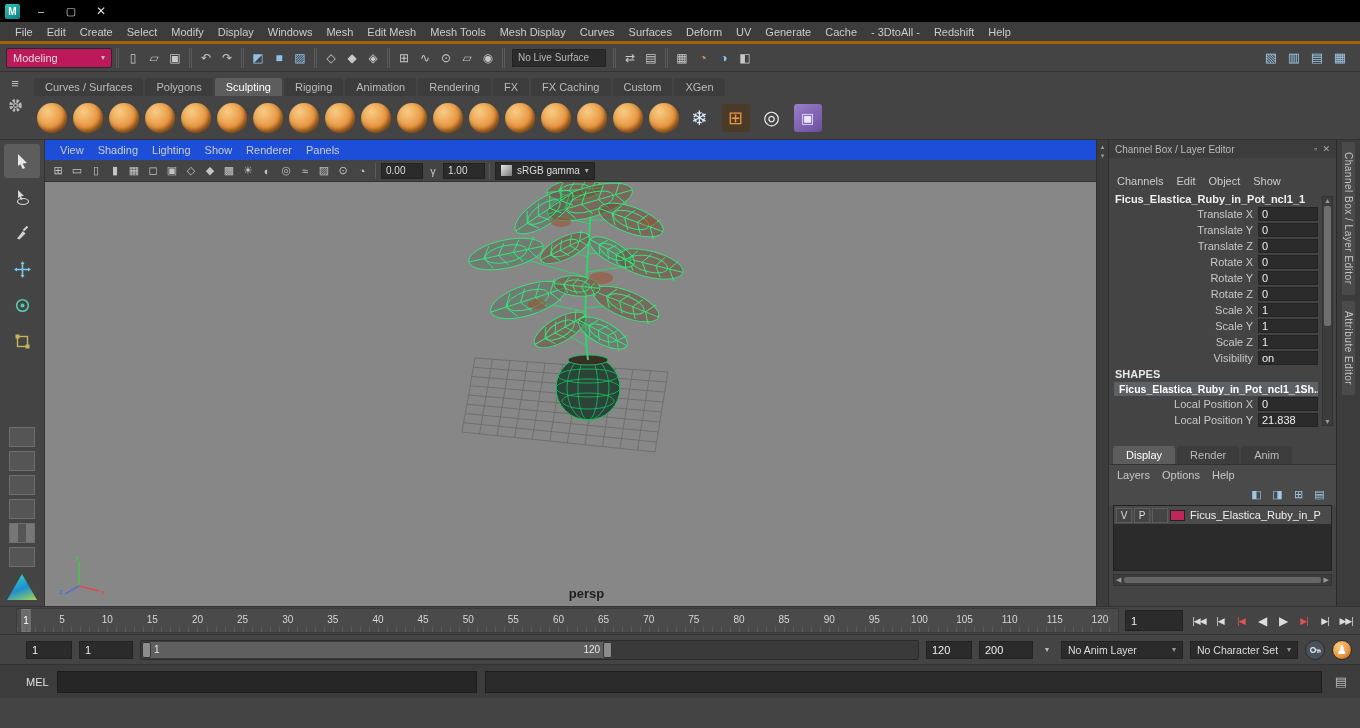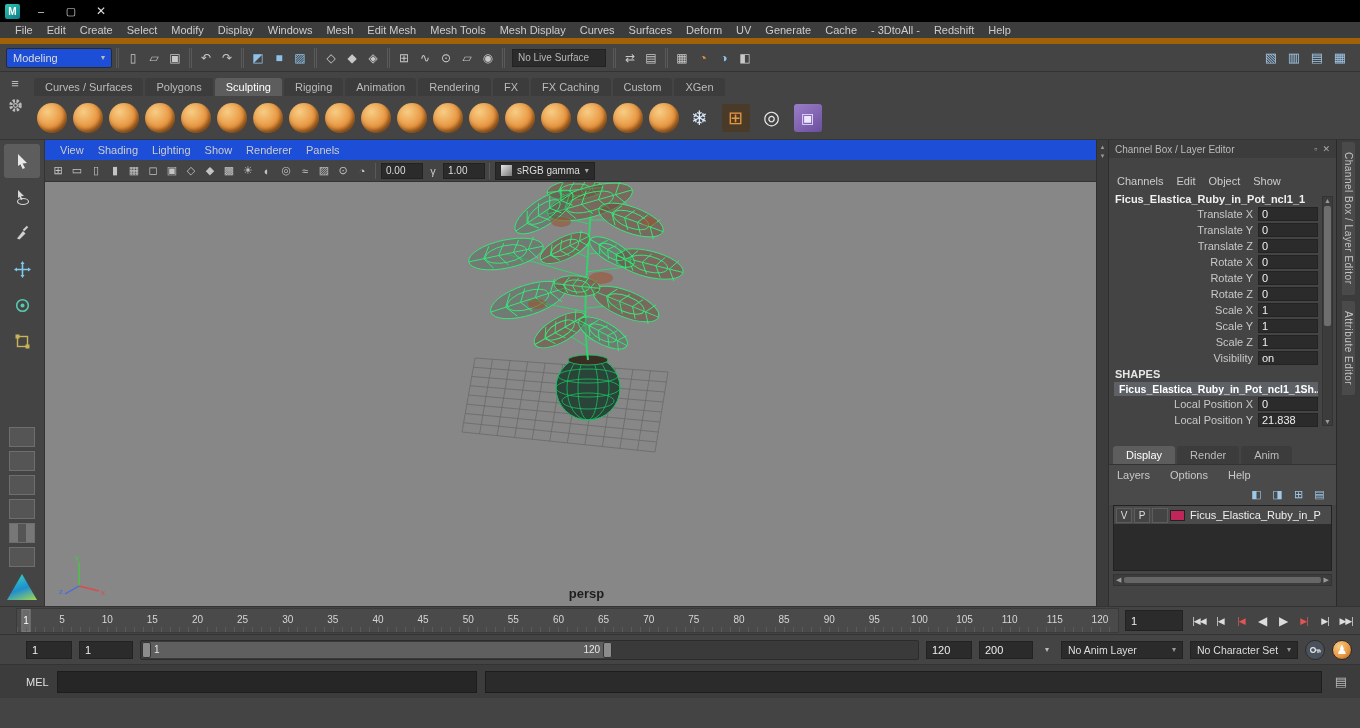--- a/index.html
+++ b/index.html
@@ -8,26 +8,26 @@
   .app{width:1360px;height:728px;display:flex;flex-direction:column;}
 
   
   .titlebar{height:22px;background:#000;display:flex;align-items:center;flex:0 0 auto;}
   .maya-logo{width:15px;height:15px;margin:0 6px 0 5px;border-radius:2px;background:linear-gradient(145deg,#2cc8b4,#0d7a89);color:#fff;font-size:10px;font-weight:bold;display:flex;align-items:center;justify-content:center;}
   .title-text{flex:1;color:#ddd;font-size:11px;white-space:nowrap;overflow:hidden;}
   .win-btn{width:30px;height:22px;display:flex;align-items:center;justify-content:center;color:#ddd;font-size:11px;}
   .win-btn.close{font-size:12px;}
 
   
-  .menubar{height:22px;background:#3c3c3c;display:flex;align-items:center;padding-left:8px;border-bottom:6px solid #a16207;flex:0 0 auto;}
+  .menubar{height:22px;background:#3c3c3c;display:flex;align-items:center;padding-left:8px;border-bottom:3px solid #a16207;flex:0 0 auto;}
   .menu-item{padding:0 7px;color:#ccc;cursor:default;}
 
   
   .statusline{height:28px;background:#444;display:flex;align-items:center;padding:0 6px;border-bottom:1px solid #333;flex:0 0 auto;}
-  .mode-dd{width:106px;height:20px;background:#1d4ed8;border:1px solid #2a2a2a;border-radius:2px;display:flex;align-items:center;padding:0 6px;gap:4px;color:#ddd;}
+  .mode-dd{width:106px;height:20px;background:#be185d;border:1px solid #2a2a2a;border-radius:2px;display:flex;align-items:center;padding:0 6px;gap:4px;color:#ddd;}
   .mode-dd .caret{margin-left:auto;font-size:8px;color:#bbb;}
   .sl-sep{width:5px;height:20px;margin:0 3px;background:linear-gradient(90deg,transparent 0 1px,#5a5a5a 1px 2px,transparent 2px 3px,#5a5a5a 3px 4px,transparent 4px);}
   .sl-group{display:flex;align-items:center;gap:1px;}
   .sl-icon{width:20px;height:20px;display:flex;align-items:center;justify-content:center;color:#c8c8c8;font-size:12px;border-radius:2px;}
   .sl-icon.blue{color:#8fc1e8;}
   .sl-icon.orange{color:#e8953f;}
   .sl-field{width:94px;height:18px;background:#2b2b2b;border:1px solid #222;color:#b8b8b8;font-size:10px;display:flex;align-items:center;padding:0 5px;margin:0 3px;}
   .statusline-right{margin-left:auto;display:flex;gap:3px;padding-right:4px;}
   .statusline-right .sl-icon{color:#9fc7e8;font-size:13px;}
 
@@ -97,21 +97,21 @@
   .cb-value{width:60px;height:14px;background:#2b2b2b;border:1px solid #232323;color:#eee;display:flex;align-items:center;padding:0 3px;}
   .cb-shapes{color:#e6e6e6;font-weight:bold;padding:2px 6px;}
   .cb-shapename{background:#5d6166;color:#fff;font-weight:bold;padding:1px 5px;margin:0 18px 0 5px;white-space:nowrap;overflow:hidden;font-size:10.5px;}
   .cb-scroll{position:absolute;top:24px;bottom:2px;right:3px;width:11px;background:#3c3c3c;border:1px solid #333;display:flex;flex-direction:column;align-items:center;font-size:7px;color:#999;}
   .cb-scroll .thumb{flex:0 0 120px;width:7px;margin-top:2px;background:#6e6e6e;border-radius:2px;}
   .cb-scroll .dn{margin-top:auto;}
 
   .le-tabs{display:flex;gap:2px;padding:4px 4px 0;}
   .le-tab{padding:3px 13px;background:#3c3c3c;border-radius:3px 3px 0 0;color:#bbb;}
   .le-tab.active{background:#5d5d5d;color:#fff;}
-  .le-menus{display:flex;gap:20px;padding:4px 8px;background:#4a4a4a;border-top:1px solid #333;}
+  .le-menus{display:flex;gap:12px;padding:4px 8px;background:#4a4a4a;border-top:1px solid #333;}
   .le-iconrow{display:flex;justify-content:flex-end;gap:4px;padding:2px 8px 3px;background:#4a4a4a;}
   .le-iconrow .sl-icon{width:17px;height:15px;font-size:11px;color:#9fc7e8;}
   .le-list{height:66px;background:#2b2b2b;border:1px solid #222;margin:0 4px;overflow:hidden;}
   .layer-row{display:flex;align-items:center;height:18px;background:#4a4a4a;gap:2px;padding-left:2px;}
   .lcell{width:16px;height:15px;border:1px solid #5d5d5d;background:#444;color:#ddd;font-size:10px;display:flex;align-items:center;justify-content:center;}
   .lswatch{width:15px;height:11px;border:1px solid #222;}
   .lname{color:#eee;white-space:nowrap;overflow:hidden;padding-left:3px;}
   .le-hscroll{height:12px;margin:3px 4px 0;background:#3c3c3c;border:1px solid #333;display:flex;align-items:center;font-size:7px;color:#999;padding:0 2px;}
   .le-hscroll .thumb{flex:1;height:6px;margin:0 3px;background:#666;border-radius:2px;}
 

